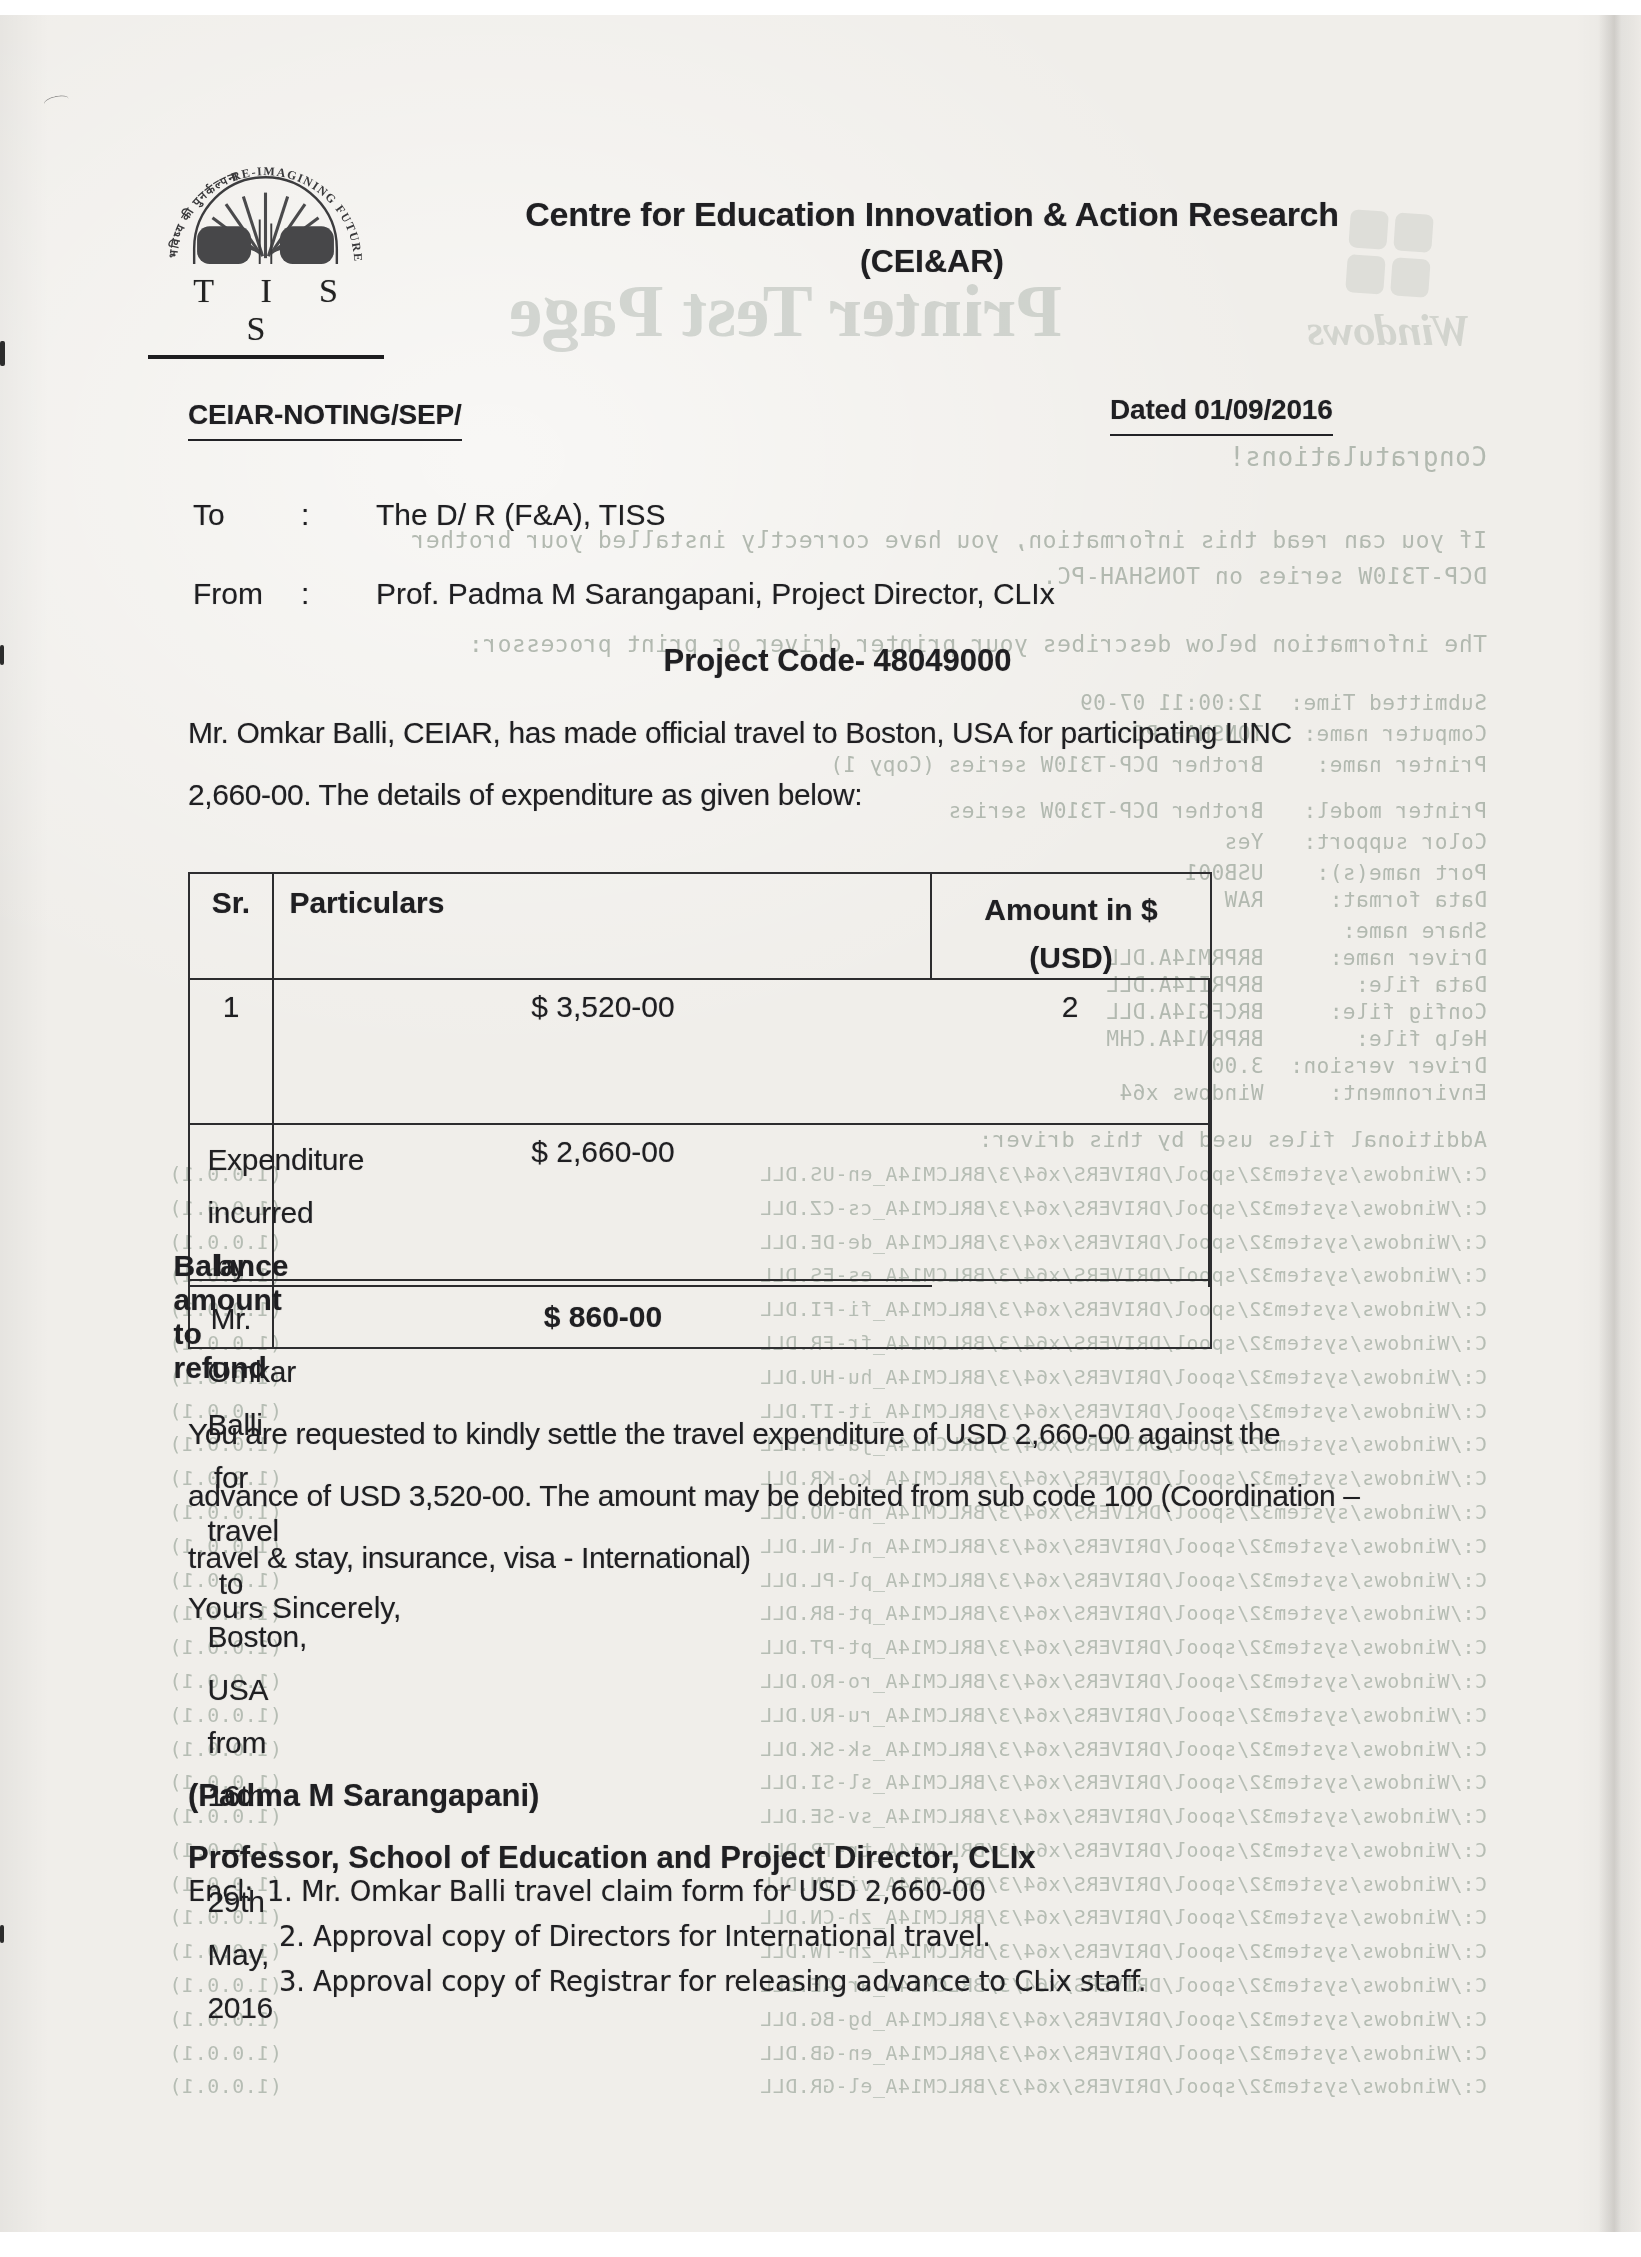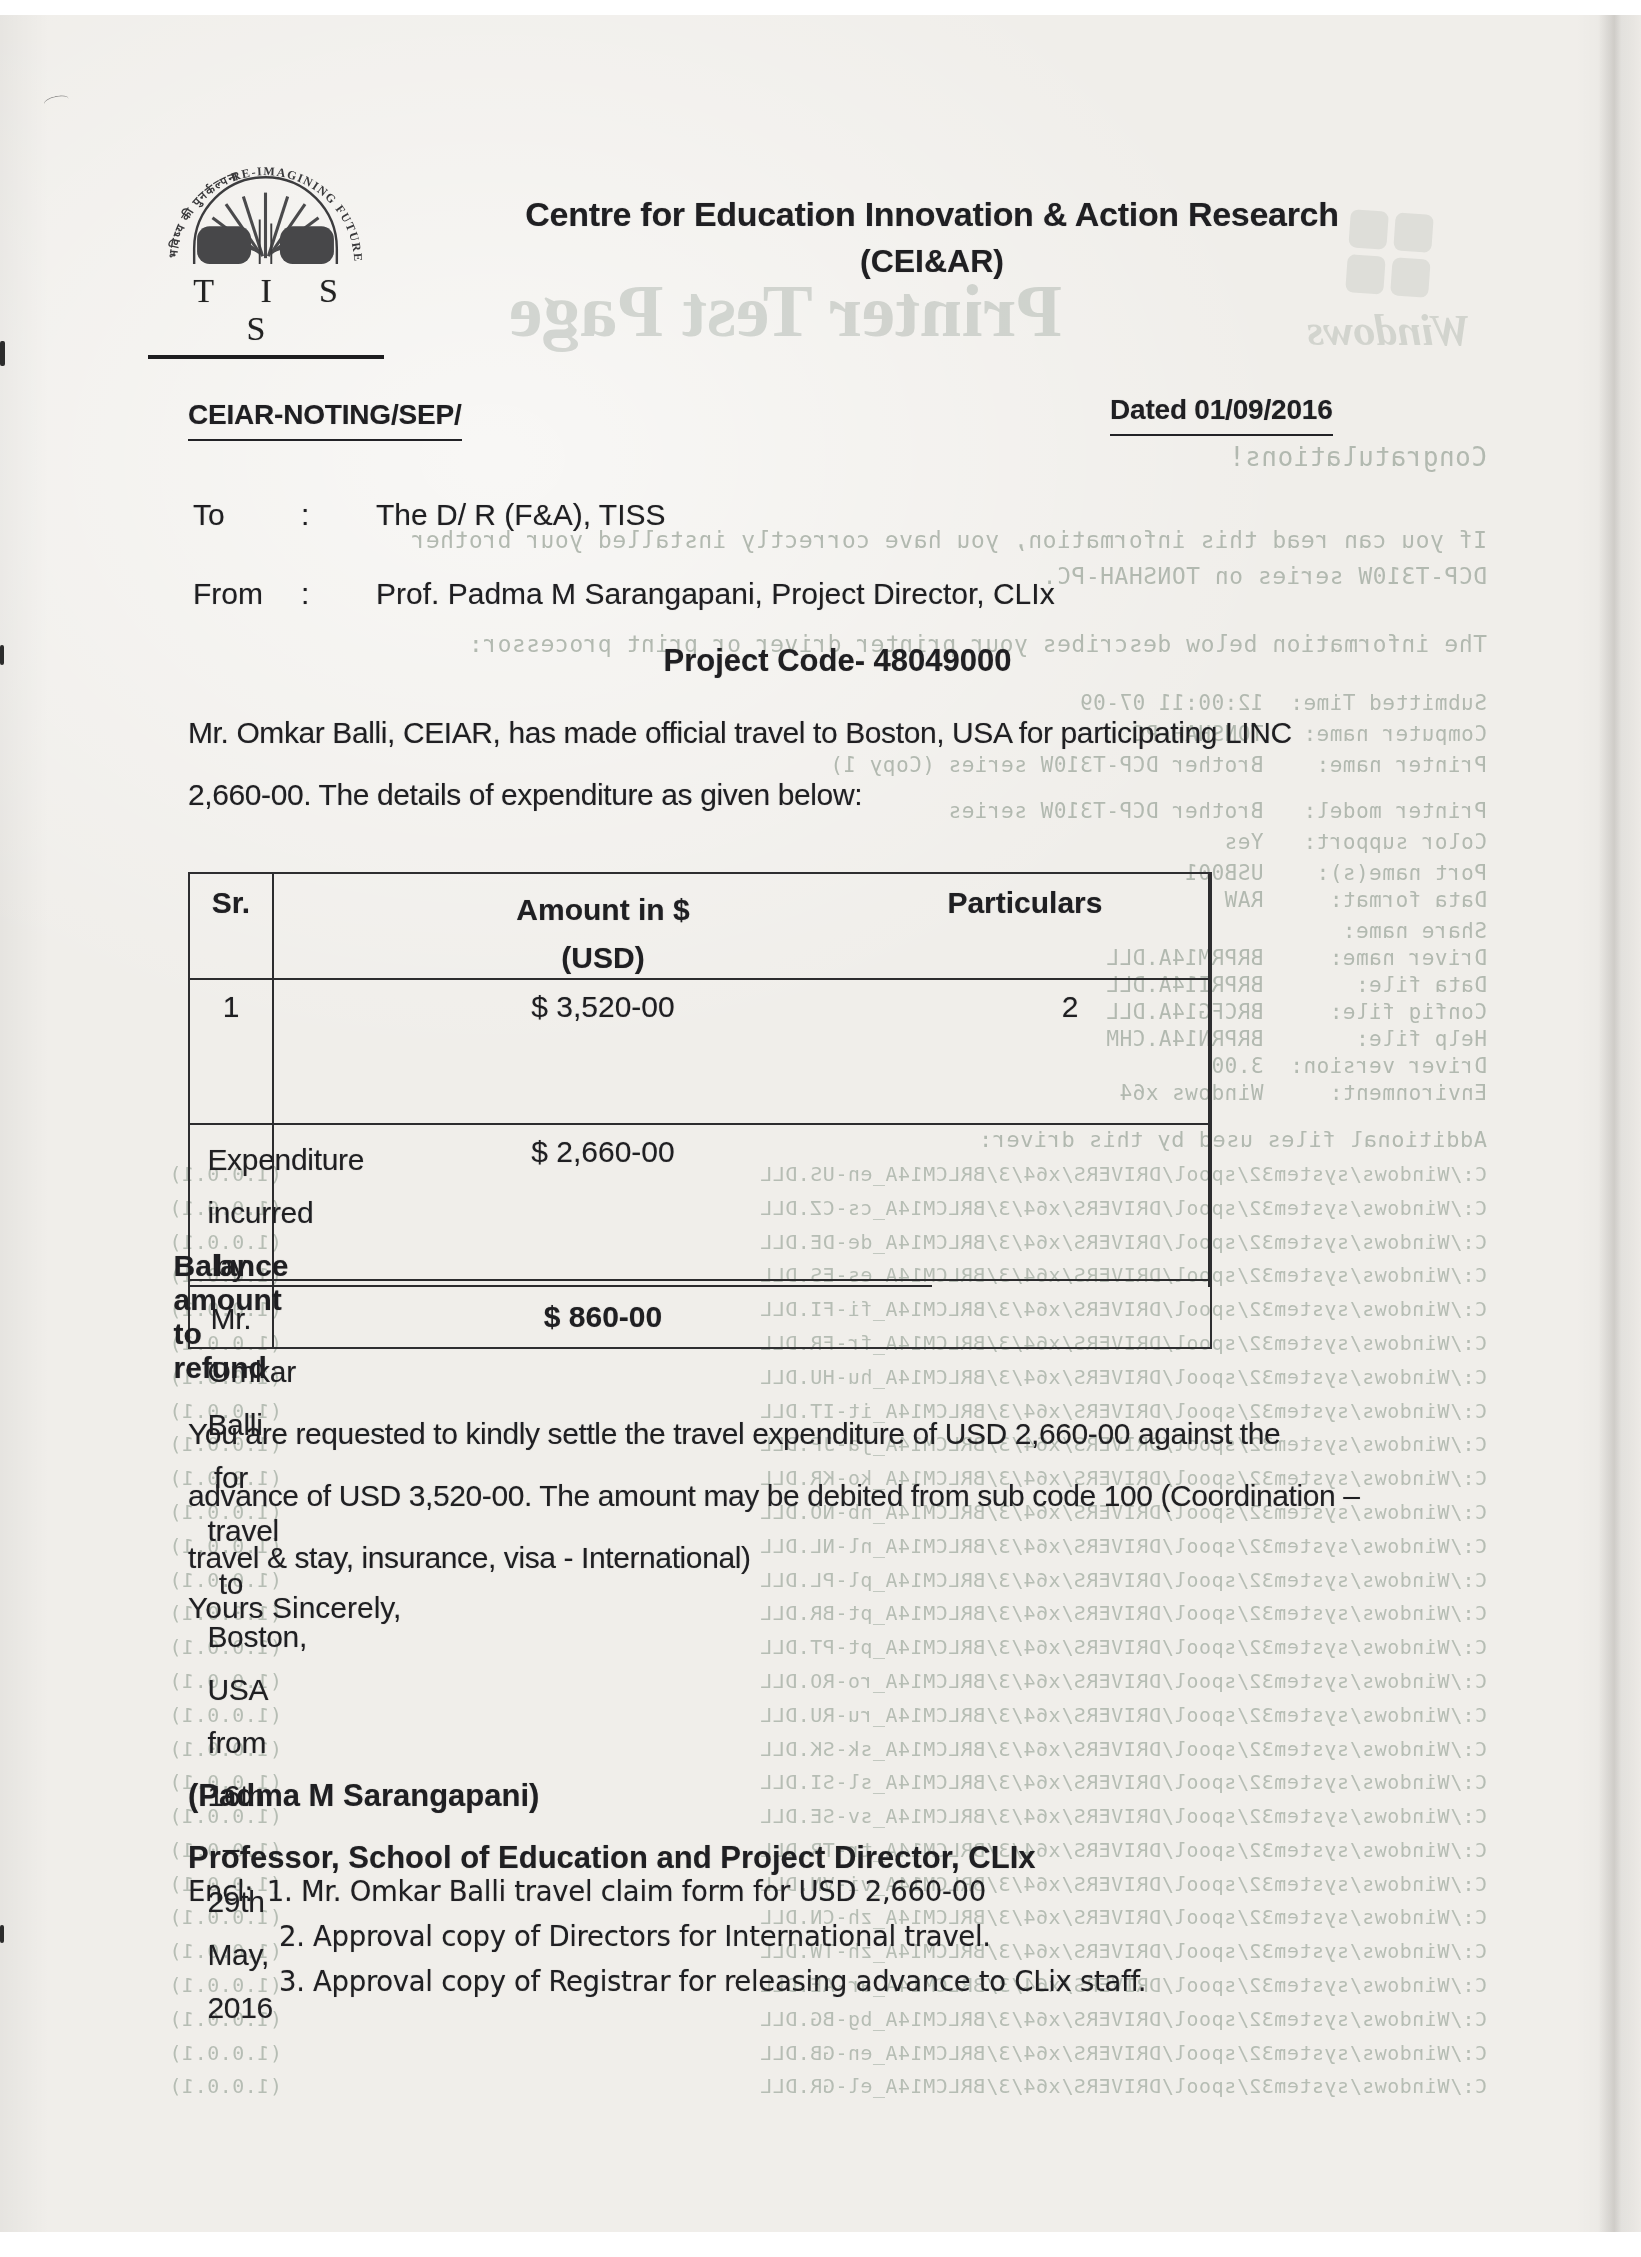--- a/index.html
+++ b/index.html
@@ -203,25 +203,25 @@
 
     <div id="project-code" class="b ink">Project Code- 48049000</div>
 
     <div class="para ink" style="top:701px;">
       <div>Mr. Omkar Balli, CEIAR, has made official travel to Boston, USA for participating LINC</div>
       <div>2,660-00. The details of expenditure as given below:</div>
     </div>
 
     <div id="exp-table" class="ink">
       <div class="c h-sr b">Sr.</div>
+      <div class="c h-part b">Particulars</div>
       <div class="c h-amt b last">
         <div>Amount in $</div>
         <div>(USD)</div>
       </div>
-      <div class="c h-part b">Particulars</div>
 
       <div class="c cell-sr">1</div>
       <div class="c cell-amt last">$ 3,520-00</div>
 
       <div class="c cell-sr">2</div>
       <div class="c cell-part">Expenditure incurred by Mr. Omkar Balli for travel to Boston, USA from 16th – 29th May, 2016</div>
       <div class="c cell-amt last">$ 2,660-00</div>
 
       <div class="c sp"></div>
       <div class="c sp"></div>

